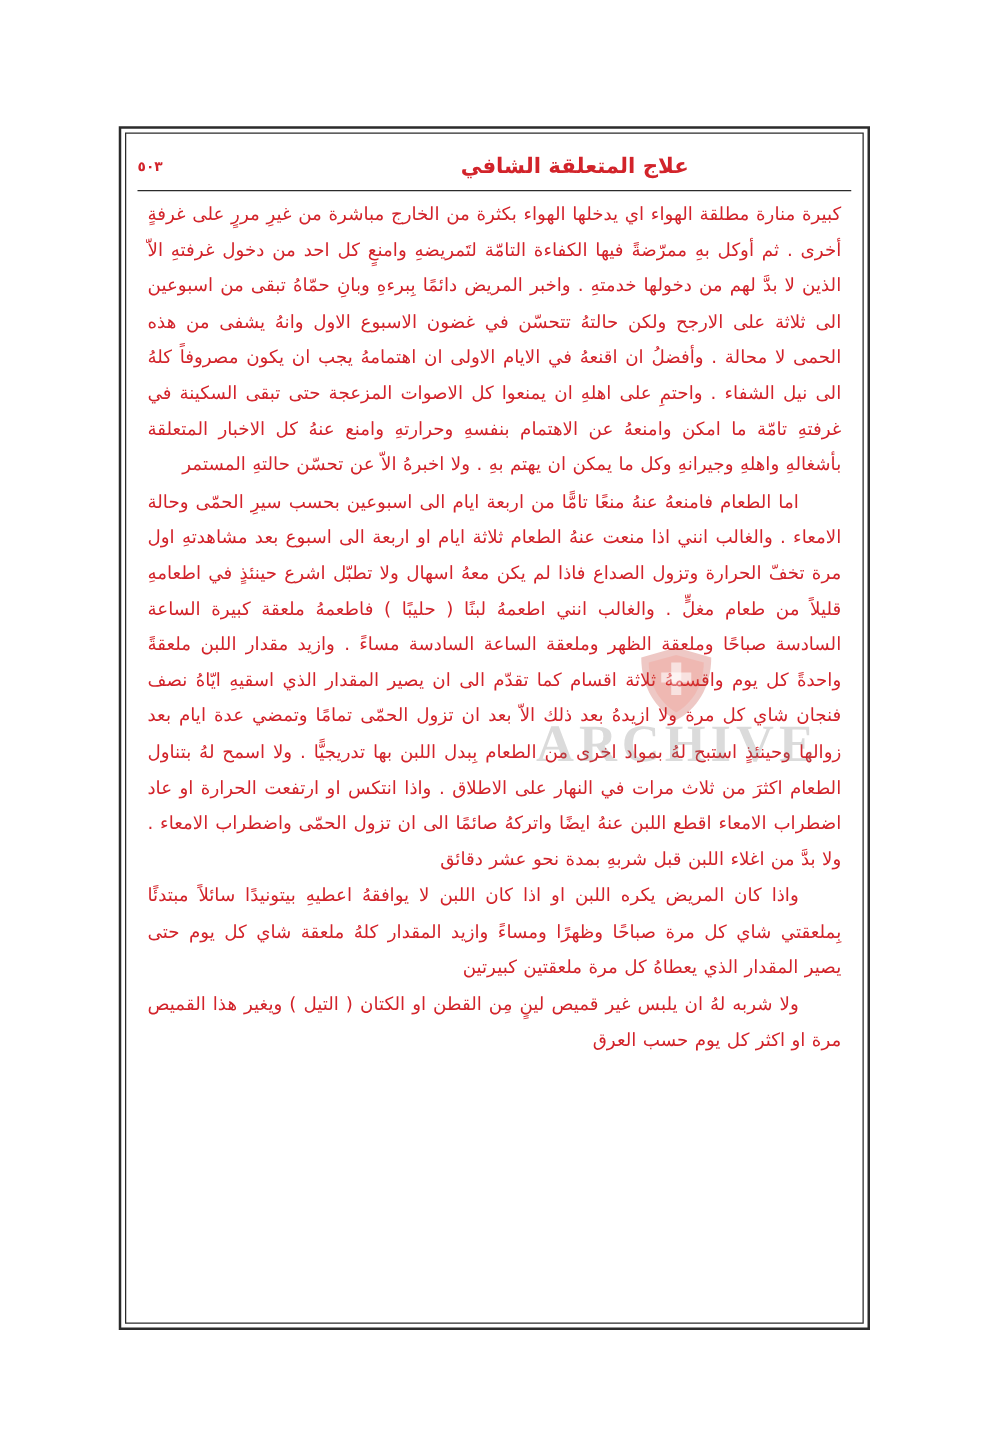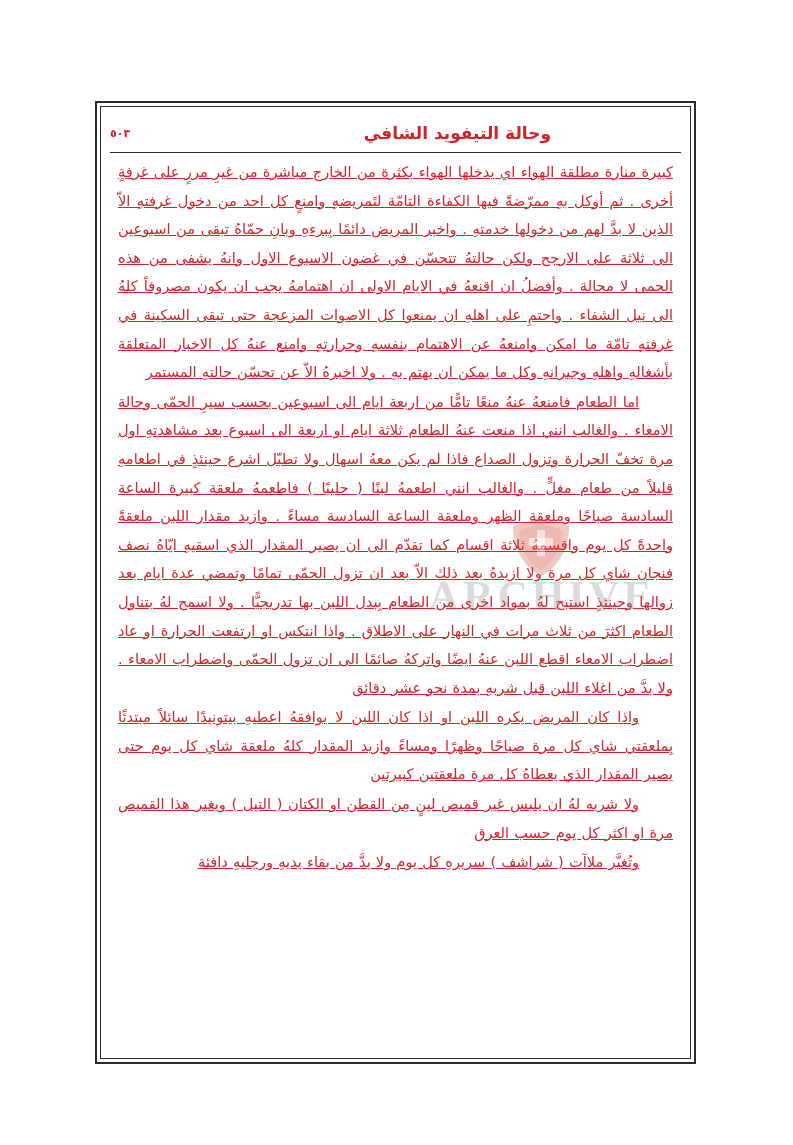--- a/index.html
+++ b/index.html
@@ -86,21 +86,20 @@
     height: 896px;
     direction: rtl;
     text-align: justify;
     color: #d2232a;
     font-family: "DejaVu Sans", sans-serif;
     font-size: 14.6px;
     line-height: 28.6px;
     padding: 0 6px;
     box-sizing: border-box;
     overflow: hidden;
-    text-decoration: underline;
   }
   .para {
     margin: 0 0 0 0;
     text-indent: 0;
     text-align: justify;
     text-justify: inter-word;
     word-spacing: 0.5px;
   }
   .para.indent {
     text-indent: 34px;
@@ -154,31 +153,30 @@
 </style>
 </head>
 <body>
 
 <div id="page">
 
   <div class="frame-outer"></div>
   <div class="frame-inner"></div>
 
   <div class="header">
-    <div class="header-title">وحالة التيفويد الشافي</div>
+    <div class="header-title">علاج المتعلقة الشافي</div>
     <div class="page-number">٥٠٣</div>
   </div>
   <div class="header-rule"></div>
 
   <div class="body-col">
     <p class="para">كبيرة منارة مطلقة الهواء اي يدخلها الهواء بكثرة من الخارج مباشرة من غيرِ مررٍ على غرفةٍ أخرى . ثم أوكل بهِ ممرّضةً فيها الكفاءة التامّة لتَمريضهِ وامنعٍ كل احد من دخول غرفتهِ الاّ الذين لا بدَّ لهم من دخولها خدمتهِ . واخبر المريض دائمًا بِبرءهِ وبانِ حمّاهُ تبقى من اسبوعين الى ثلاثة على الارجح ولكن حالتهُ تتحسّن في غضون الاسبوع الاول وانهُ يشفى من هذه الحمى لا محالة . وأفضلُ ان اقنعهُ في الايام الاولى ان اهتمامهُ يجب ان يكون مصروفاً كلهُ الى نيل الشفاء . واحتمِ على اهلهِ ان يمنعوا كل الاصوات المزعجة حتى تبقى السكينة في غرفتهِ تامّة ما امكن وامنعهُ عن الاهتمام بنفسهِ وحرارتهِ وامنع عنهُ كل الاخبار المتعلقة بأشغالهِ واهلهِ وجيرانهِ وكل ما يمكن ان يهتم بهِ . ولا اخبرهُ الاّ عن تحسّن حالتهِ المستمر</p>
     <p class="para indent">اما الطعام فامنعهُ عنهُ منعًا تامًّا من اربعة ايام الى اسبوعين بحسب سيرِ الحمّى وحالة الامعاء . والغالب انني اذا منعت عنهُ الطعام ثلاثة ايام او اربعة الى اسبوع بعد مشاهدتهِ اول مرة تخفّ الحرارة وتزول الصداع فاذا لم يكن معهُ اسهال ولا تطبّل اشرع حينئذٍ في اطعامهِ قليلاً من طعام مغلٍّ . والغالب انني اطعمهُ لبنًا ( حليبًا ) فاطعمهُ ملعقة كبيرة الساعة السادسة صباحًا وملعقة الظهر وملعقة الساعة السادسة مساءً . وازيد مقدار اللبن ملعقةً واحدةً كل يوم واقسمهُ ثلاثة اقسام كما تقدّم الى ان يصير المقدار الذي اسقيهِ ايّاهُ نصف فنجان شاي كل مرة ولا ازيدهُ بعد ذلك الاّ بعد ان تزول الحمّى تمامًا وتمضي عدة ايام بعد زوالها وحينئذٍ استبح لهُ بمواد اخرى من الطعام بِبدل اللبن بها تدريجيًّا . ولا اسمح لهُ بتناول الطعام اكثرَ من ثلاث مرات في النهار على الاطلاق . واذا انتكس او ارتفعت الحرارة او عاد اضطراب الامعاء اقطع اللبن عنهُ ايضًا واتركهُ صائمًا الى ان تزول الحمّى واضطراب الامعاء . ولا بدَّ من اغلاء اللبن قبل شربهِ بمدة نحو عشر دقائق</p>
     <p class="para indent">واذا كان المريض يكره اللبن او اذا كان اللبن لا يوافقهُ اعطيهِ بيتونيدًا سائلاً مبتدئًا بِملعقتي شاي كل مرة صباحًا وظهرًا ومساءً وازيد المقدار كلهُ ملعقة شاي كل يوم حتى يصير المقدار الذي يعطاهُ كل مرة ملعقتين كبيرتين</p>
     <p class="para indent">ولا شربه لهُ ان يلبس غير قميص لينٍ مِن القطن او الكتان ( التيل ) ويغير هذا القميص مرة او اكثر كل يوم حسب العرق</p>
-    <p class="para indent">وتُغيَّر ملاآت ( شراشف ) سريرهِ كل يوم ولا بدَّ من بقاء يديهِ ورجليهِ دافئة</p>
   </div>
 
   <div class="watermark">
     <svg class="wm-shield" viewBox="0 0 64 62">
       <path d="M32 2 L60 10 C60 34 48 52 32 60 C16 52 4 34 4 10 Z" fill="#c0392b" opacity="0.55"></path>
       <path d="M32 8 L54 14 C54 33 44 47 32 54 C20 47 10 33 10 14 Z" fill="#e74c3c" opacity="0.45"></path>
       <rect x="20" y="22" width="24" height="8" fill="#ffffff" opacity="0.6"></rect>
       <rect x="28" y="14" width="8" height="26" fill="#ffffff" opacity="0.6"></rect>
     </svg>
     <div class="wm-text">ARCHIVE</div>

